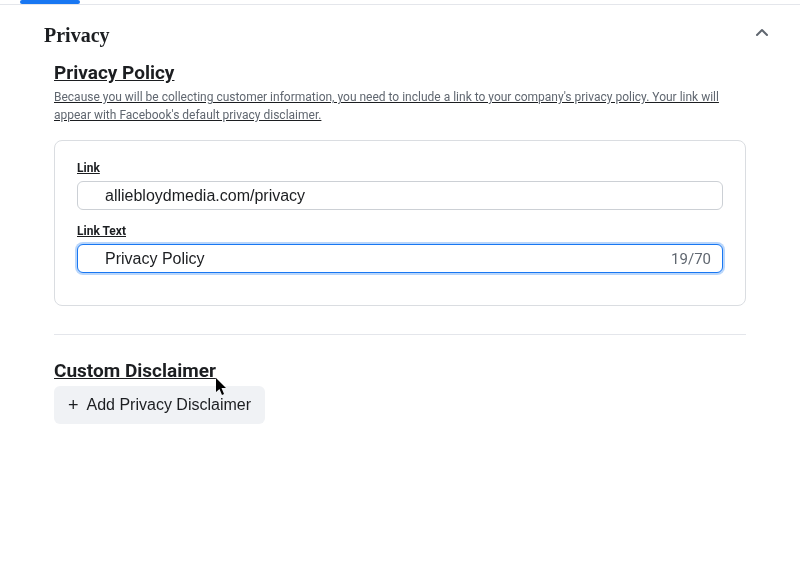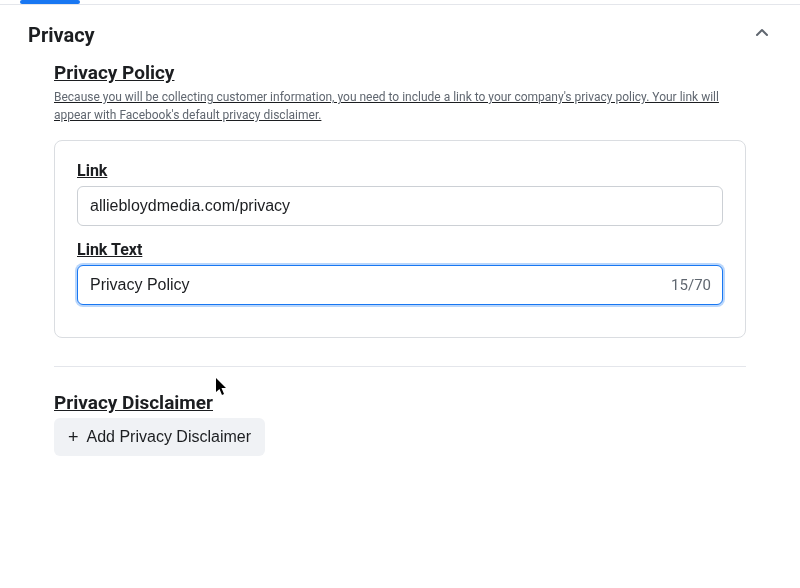--- a/index.html
+++ b/index.html
@@ -18,21 +18,22 @@
     }
     .header-divider {
       height: 1px;
       background: #e4e6eb;
       margin-top: 0;
     }
     .section-header {
       display: flex;
       align-items: center;
       justify-content: space-between;
-      padding: 18px 28px 8px 28px;
+      padding: 18px 28px 8px 44px;
+      font-family: Liberation Serif, serif;
     }
     .section-title {
       font-size: 20px;
       font-weight: 700;
       color: #1c1e21;
     }
     .chevron {
       color: #606770;
       cursor: pointer;
     }
@@ -51,37 +52,37 @@
       line-height: 1.5;
       color: #606770;
       margin-bottom: 16px;
     }
     .card {
       border: 1px solid #dadde1;
       border-radius: 8px;
       padding: 20px 22px 22px 22px;
     }
     .field-label {
-      font-size: 16px;
+      font-size: 12px;
       font-weight: 700;
       color: #1c1e21;
       margin-bottom: 6px;
       display: block;
     }
     .input-row {
       position: relative;
       margin-bottom: 14px;
     }
     .input-row.last { margin-bottom: 10px; }
     .text-input {
       width: 100%;
-      height: 40px;
+      height: 29px;
       border: 1px solid #ccd0d5;
       border-radius: 6px;
-      padding: 0 12px;
+      padding: 0 27px;
       font-size: 16px;
       color: #1c1e21;
       outline: none;
       background: #fff;
     }
     .text-input.focused {
       border-color: #1877f2;
       box-shadow: 0 0 0 2px rgba(24,119,242,0.3);
     }
     .counter-wrap {
@@ -155,28 +156,28 @@
 
     <div class="card">
       <div class="input-row">
         <label class="field-label">Link</label>
         <input type="text" class="text-input" value="alliebloydmedia.com/privacy" style="">
       </div>
       <div class="input-row last">
         <label class="field-label">Link Text</label>
         <div class="counter-wrap">
           <input type="text" class="text-input focused" value="Privacy Policy" style="">
-          <span class="char-counter">15/70</span>
+          <span class="char-counter">19/70</span>
         </div>
       </div>
     </div>
 
     <div class="section-divider"></div>
 
-    <h2 class="sub-heading">Privacy Disclaimer</h2>
+    <h2 class="sub-heading">Custom Disclaimer</h2>
 
     <button class="add-btn">
       <span class="plus-icon">+</span>
       <span>Add Privacy Disclaimer</span>
     </button>
   </div>
 
   <svg class="cursor-pointer" width="14" height="18" viewBox="0 0 14 18">
       <path d="M0 0 L0 14 L3.5 11 L6 17 L8 16 L5.5 10 L10 10 Z" fill="#000"></path>
     </svg>

